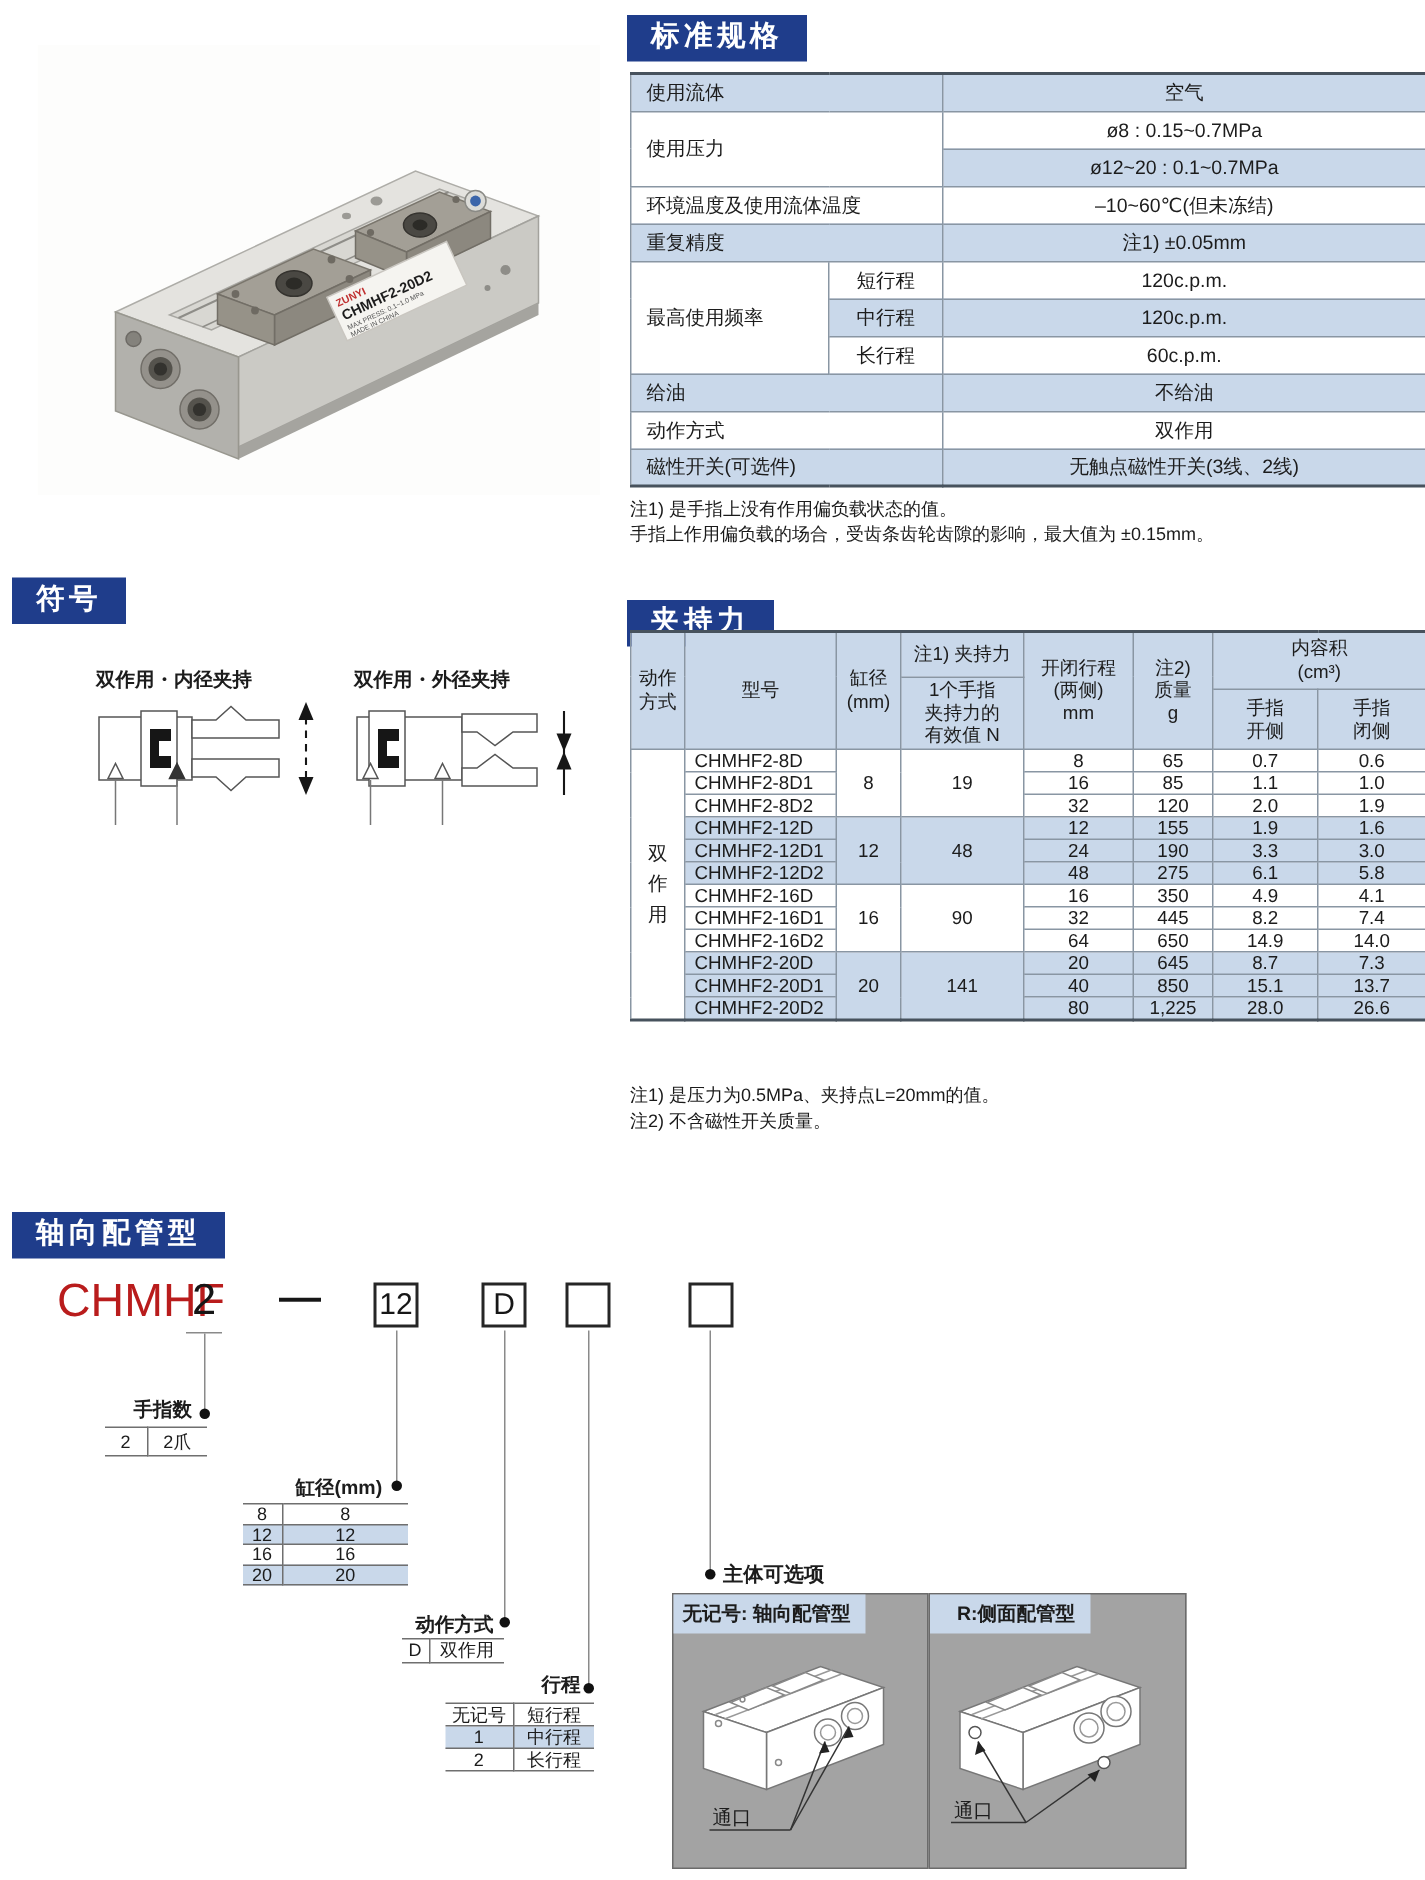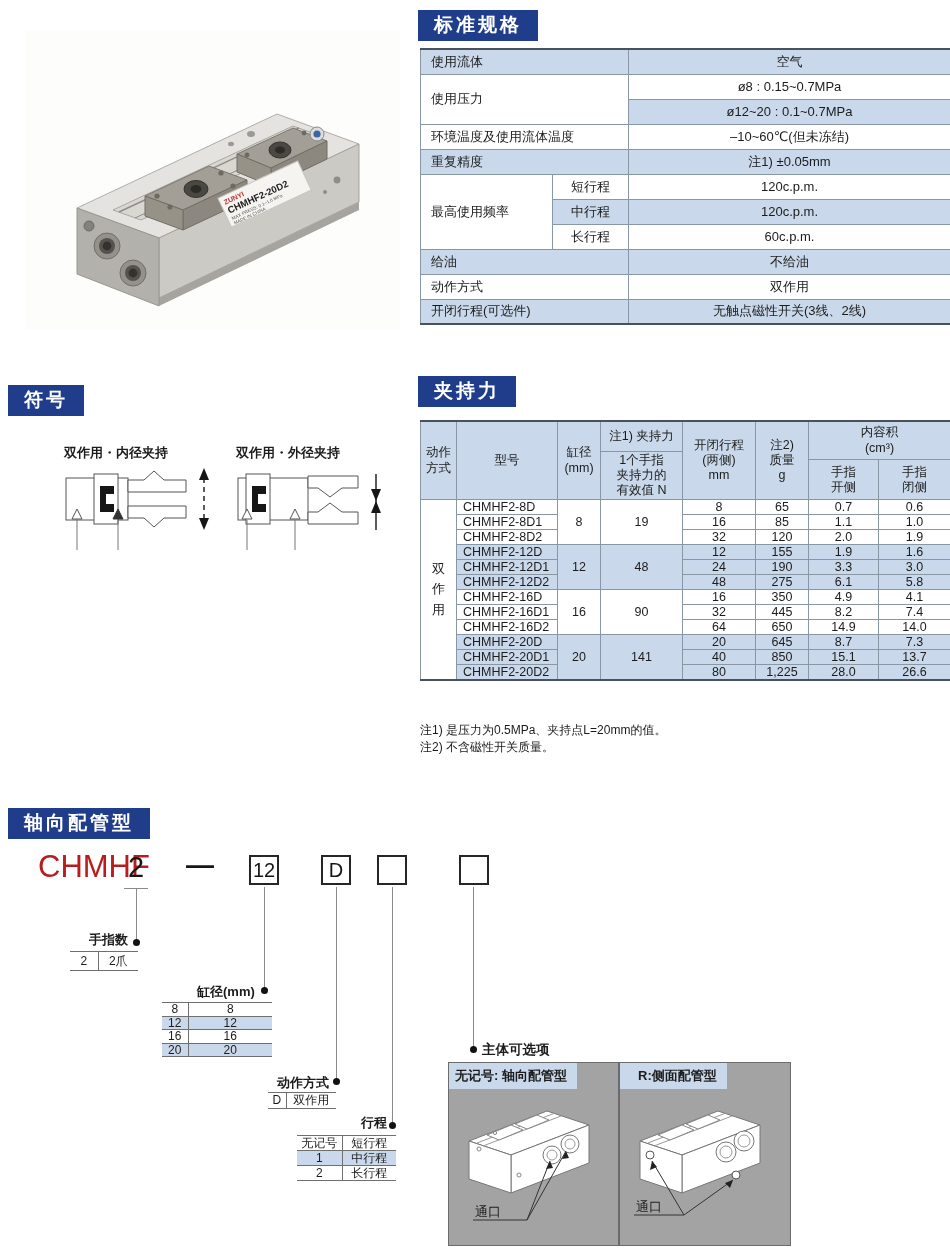--- a/index.html
+++ b/index.html
@@ -160,26 +160,30 @@
     </tr>
     <tr>
       <td class="lbl b" colspan="2">给油</td>
       <td class="val b">不给油</td>
     </tr>
     <tr>
       <td class="lbl" colspan="2">动作方式</td>
       <td class="val">双作用</td>
     </tr>
     <tr>
-      <td class="lbl b" colspan="2">开闭行程(可选件)</td>
+      <td class="lbl b" colspan="2">磁性开关(可选件)</td>
       <td class="val b">无触点磁性开关(3线、2线)</td>
     </tr>
   </tbody>
     </table>
 
+  <div class="notes" style="left:420px;top:331px">
+    <div>注1) 是手指上没有作用偏负载状态的值。</div>
+    <div>手指上作用偏负载的场合，受齿条齿轮齿隙的影响，最大值为 ±0.15mm。</div>
+  </div>
 
   <div class="sec-title" style="left:8px;top:385px">符号</div>
 
   <div class="sym-label" style="left:64px;top:444px">双作用・内径夹持</div>
   <div class="sym-label" style="left:236px;top:444px">双作用・外径夹持</div>
 
   <svg class="sym-svg" style="left:58px;top:460px" width="165" height="95" viewBox="0 0 165 95">
     <rect x="8" y="18" width="62" height="42" fill="#fff" stroke="#555"></rect>
     <rect x="36" y="14" width="24" height="50" fill="#fff" stroke="#555"></rect>
     <path d="M42,26 h14 v8 h-8 v10 h8 v8 h-14 z" fill="#161616"></path>
@@ -202,21 +206,21 @@
     <polygon points="78,52 88,52 100,43 112,52 128,52 128,64 78,64" fill="#fff" stroke="#555"></polygon>
     <line x1="146" y1="14" x2="146" y2="70" stroke="#161616" stroke-width="1.4"></line>
     <polygon points="146,41 141,29 151,29" fill="#161616"></polygon>
     <polygon points="146,41 141,53 151,53" fill="#161616"></polygon>
     <polygon points="12,59 22,59 17,49" fill="#fff" stroke="#555"></polygon>
     <polygon points="60,59 70,59 65,49" fill="#fff" stroke="#555"></polygon>
     <line x1="17" y1="60" x2="17" y2="90" stroke="#777"></line>
     <line x1="65" y1="60" x2="65" y2="90" stroke="#777"></line>
   </svg>
 
-  <div class="sec-title" style="left:418px;top:376px">夹持力</div>
+  <div class="sec-title" style="left:418px;top:400px">夹持力</div>
 
   <table class="force">
     <colgroup>
       <col style="width:36px">
         <col style="width:101px">
         <col style="width:43px">
         <col style="width:82px">
       <col style="width:73px">
         <col style="width:53px">
         <col style="width:70px">

